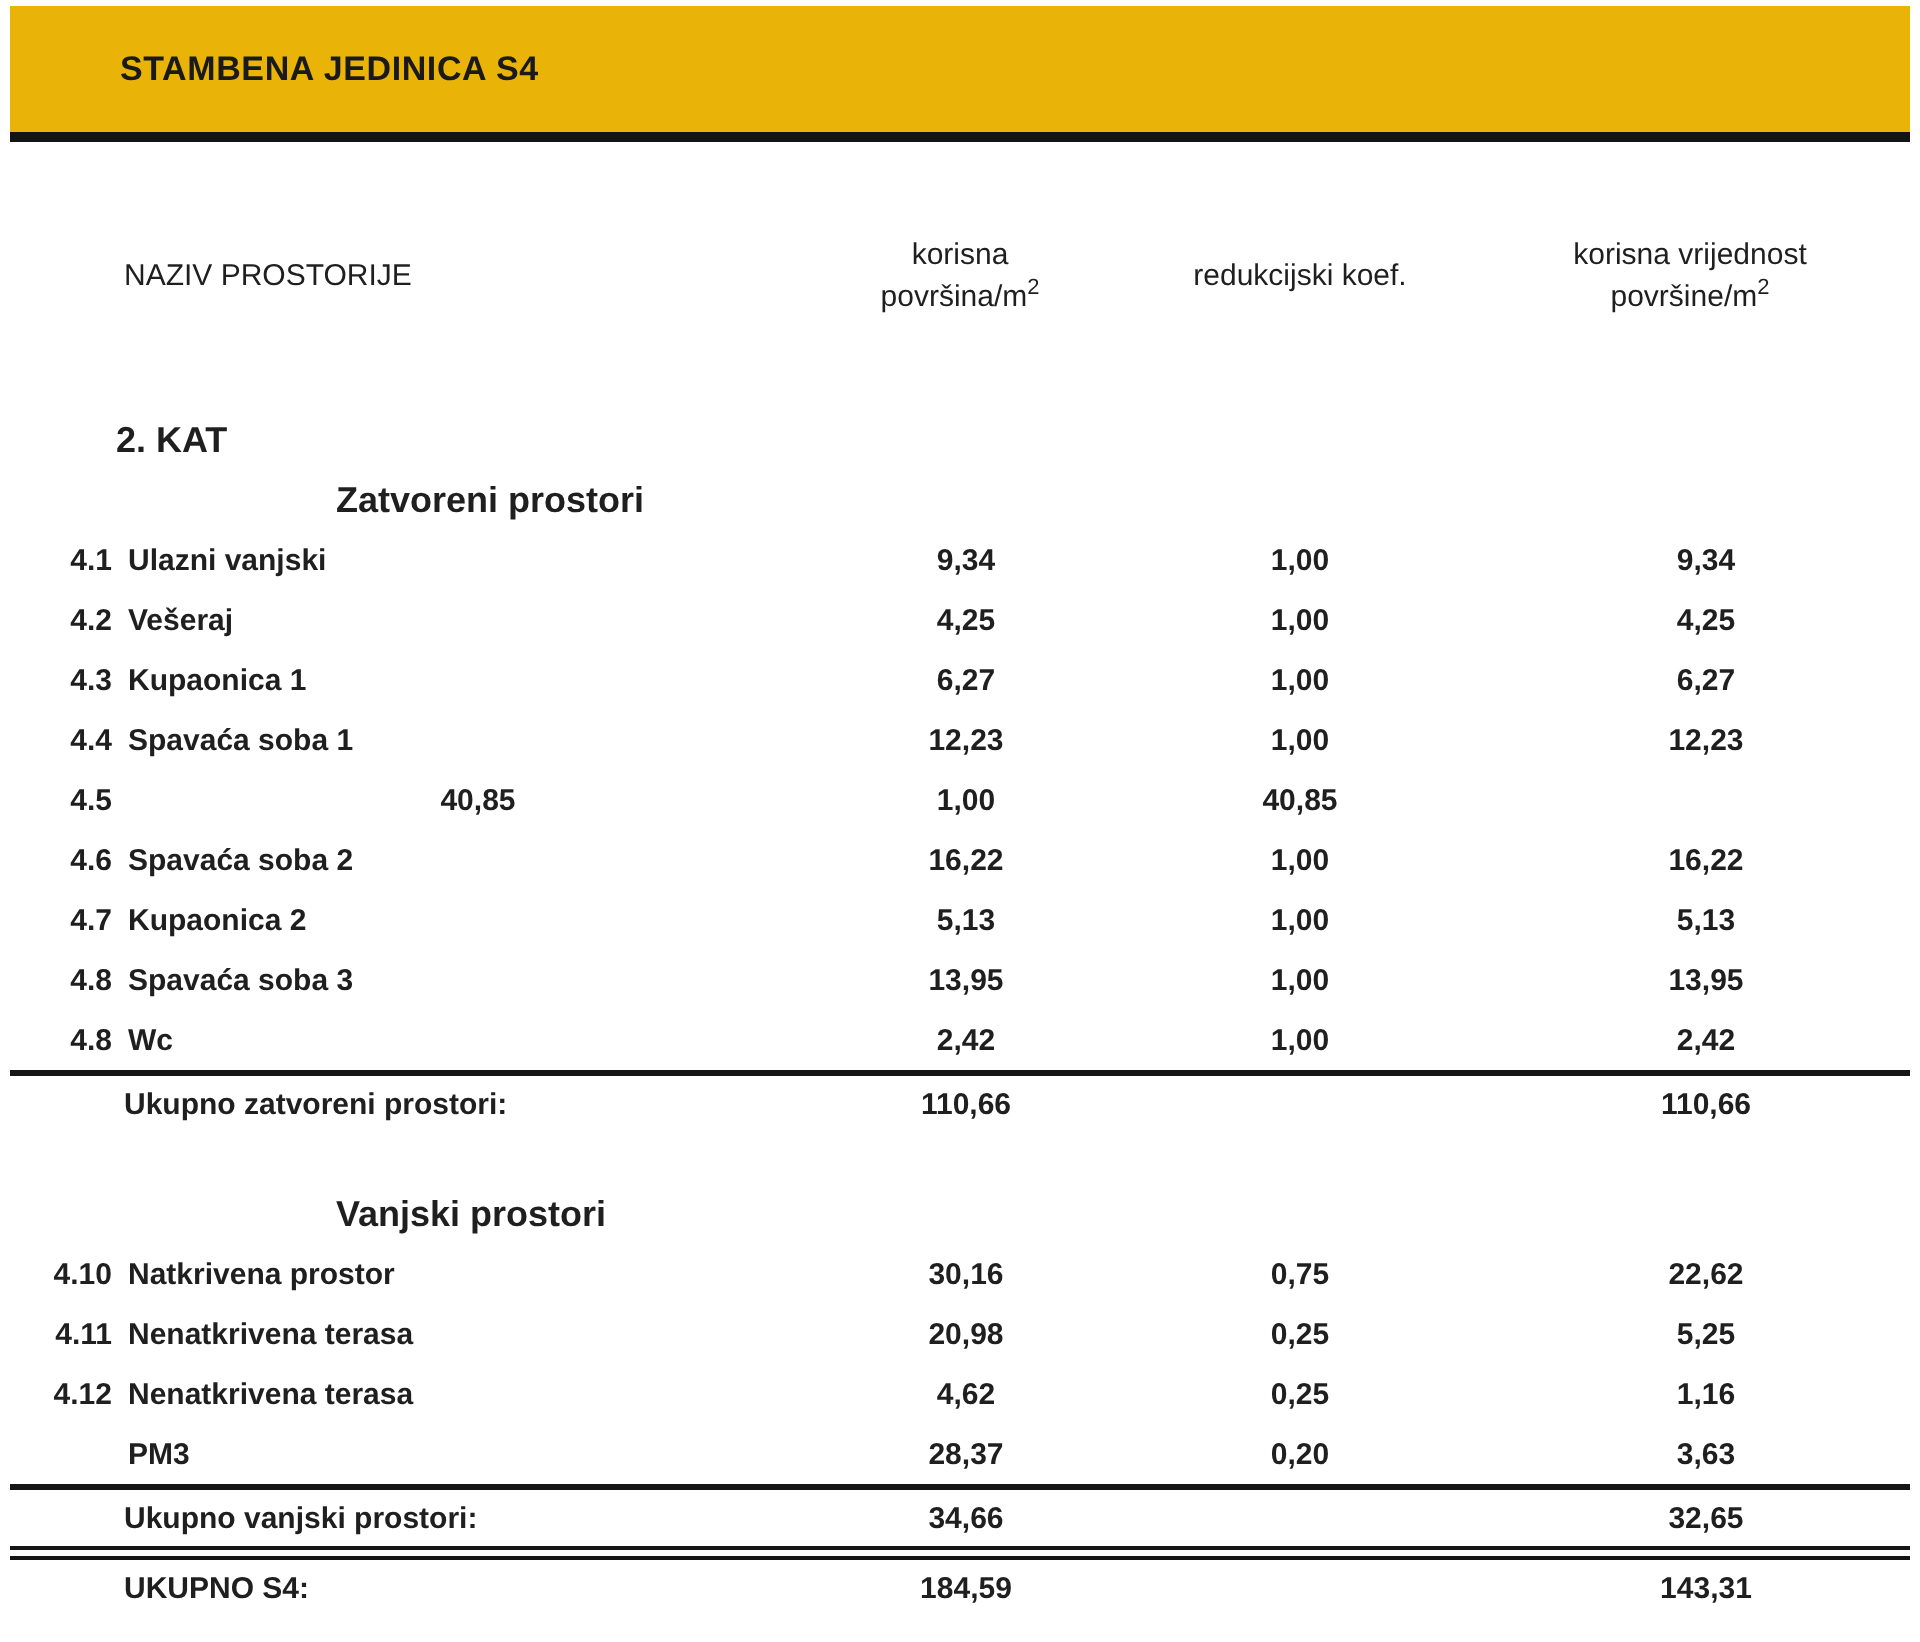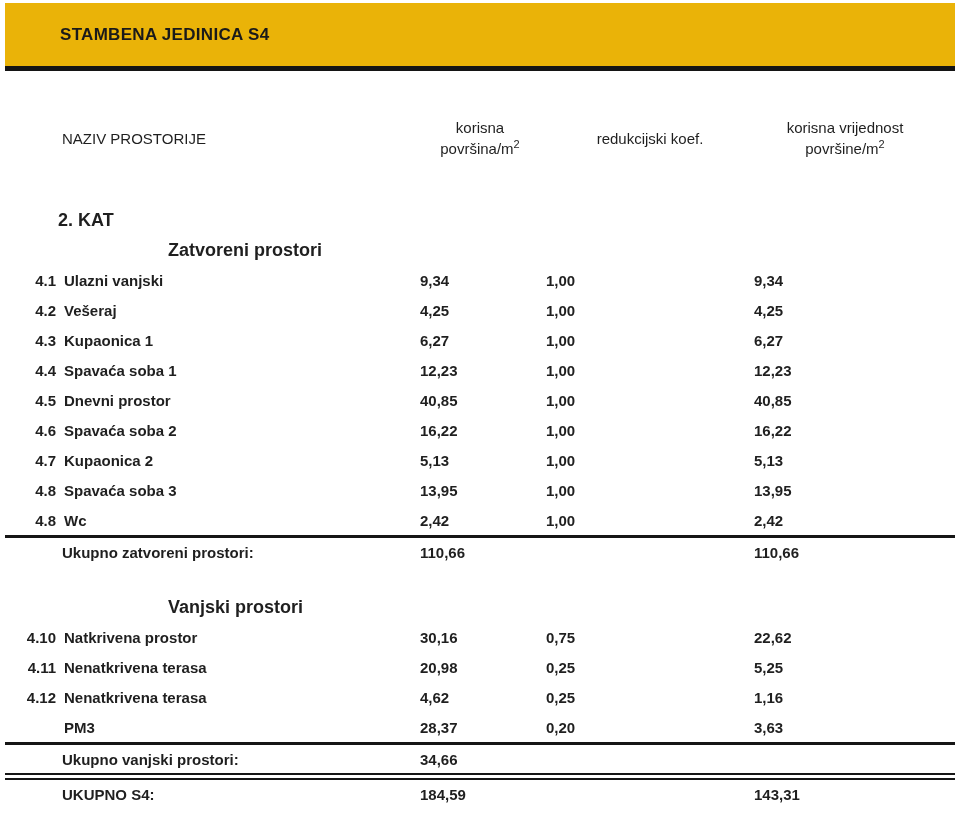--- a/index.html
+++ b/index.html
@@ -44,21 +44,21 @@
   .trow {
     display:grid;
     grid-template-columns:34px 362px 126px 208px 198px;
     height:30px; align-items:center;
     margin-left:24px;
     font-size:15px;
     font-weight:bold;
   }
   .cell-num  { text-align:right; padding-right:2px; white-space:nowrap; }
   .cell-name { padding-left:6px; white-space:nowrap; }
-  .cell-val  { text-align:left; white-space:nowrap; }
+  .cell-val  { text-align:center; white-space:nowrap; }
 
   .srow { margin-left:24px; height:30px; line-height:30px; font-weight:bold; font-size:18px; }
   .srow.kat { padding-left:34px; }
   .srow.sub { padding-left:144px; }
 
   .trow.total { height:28px; font-weight:bold; }
   .trow.total .cell-label { grid-column:1 / 3; padding-left:38px; white-space:nowrap; }
 
   .rule { margin:0 5px; height:3px; background:#161616; }
   .double-rule {
@@ -118,21 +118,20 @@
   </div>
   <div class="trow">
     <div class="cell-num">4.4</div>
     <div class="cell-name">Spavaća soba 1</div>
     <div class="cell-val">12,23</div>
     <div class="cell-val">1,00</div>
     <div class="cell-val">12,23</div>
   </div>
   <div class="trow">
     <div class="cell-num">4.5</div>
-    <div class="cell-name">Dnevni prostor</div>
     <div class="cell-val">40,85</div>
     <div class="cell-val">1,00</div>
     <div class="cell-val">40,85</div>
   </div>
   <div class="trow">
     <div class="cell-num">4.6</div>
     <div class="cell-name">Spavaća soba 2</div>
     <div class="cell-val">16,22</div>
     <div class="cell-val">1,00</div>
     <div class="cell-val">16,22</div>
@@ -200,20 +199,21 @@
     <div class="cell-val">0,20</div>
     <div class="cell-val">3,63</div>
   </div>
 
   <div class="rule"></div>
 
   <div class="trow total">
     <div class="cell-label">Ukupno vanjski prostori:</div>
     <div class="cell-val">34,66</div>
     <div class="cell-val"></div>
+    <div class="cell-val">32,65</div>
   </div>
 
   <div class="double-rule"></div>
 
   <div class="trow total">
     <div class="cell-label">UKUPNO S4:</div>
     <div class="cell-val">184,59</div>
     <div class="cell-val"></div>
     <div class="cell-val">143,31</div>
   </div>

